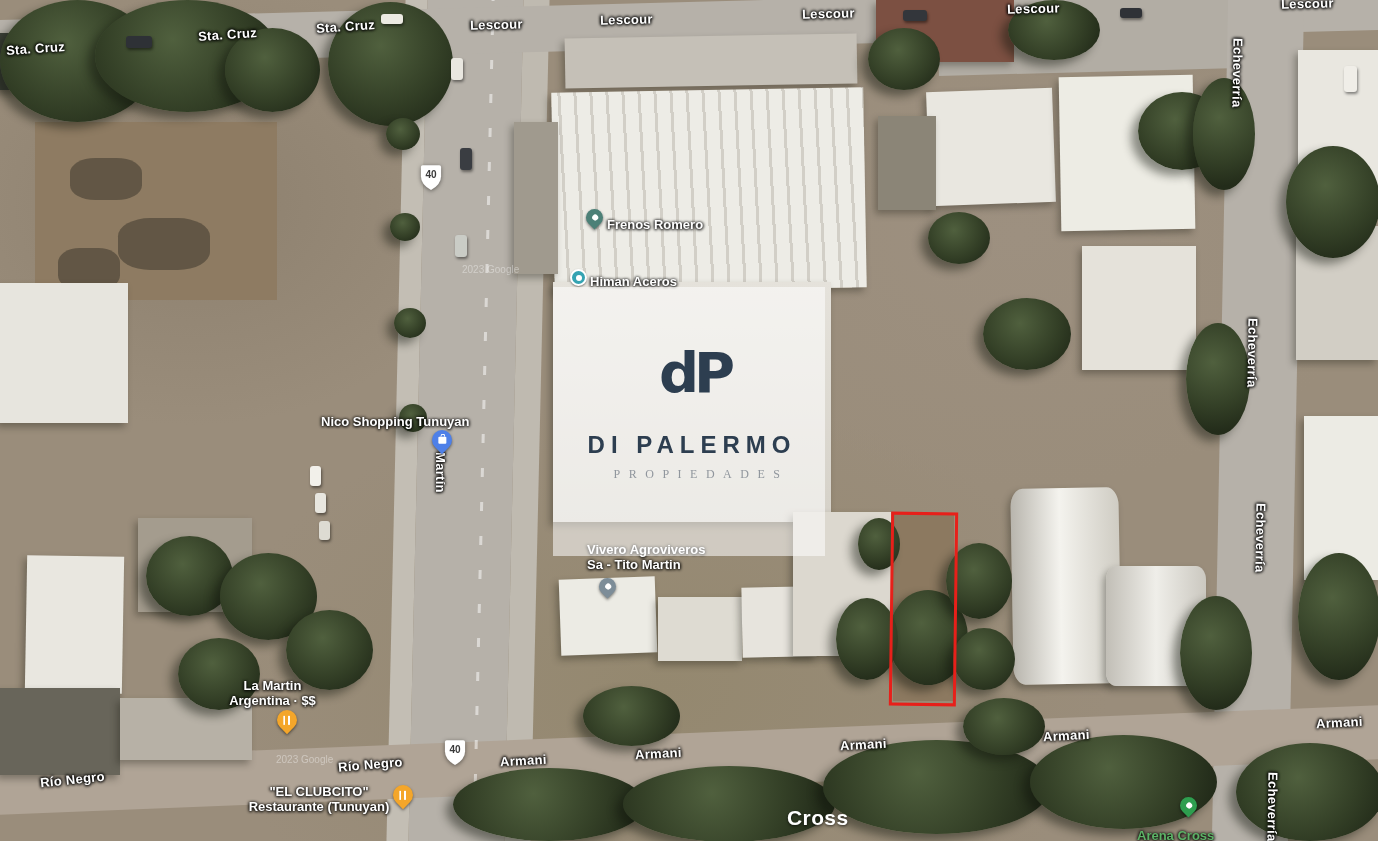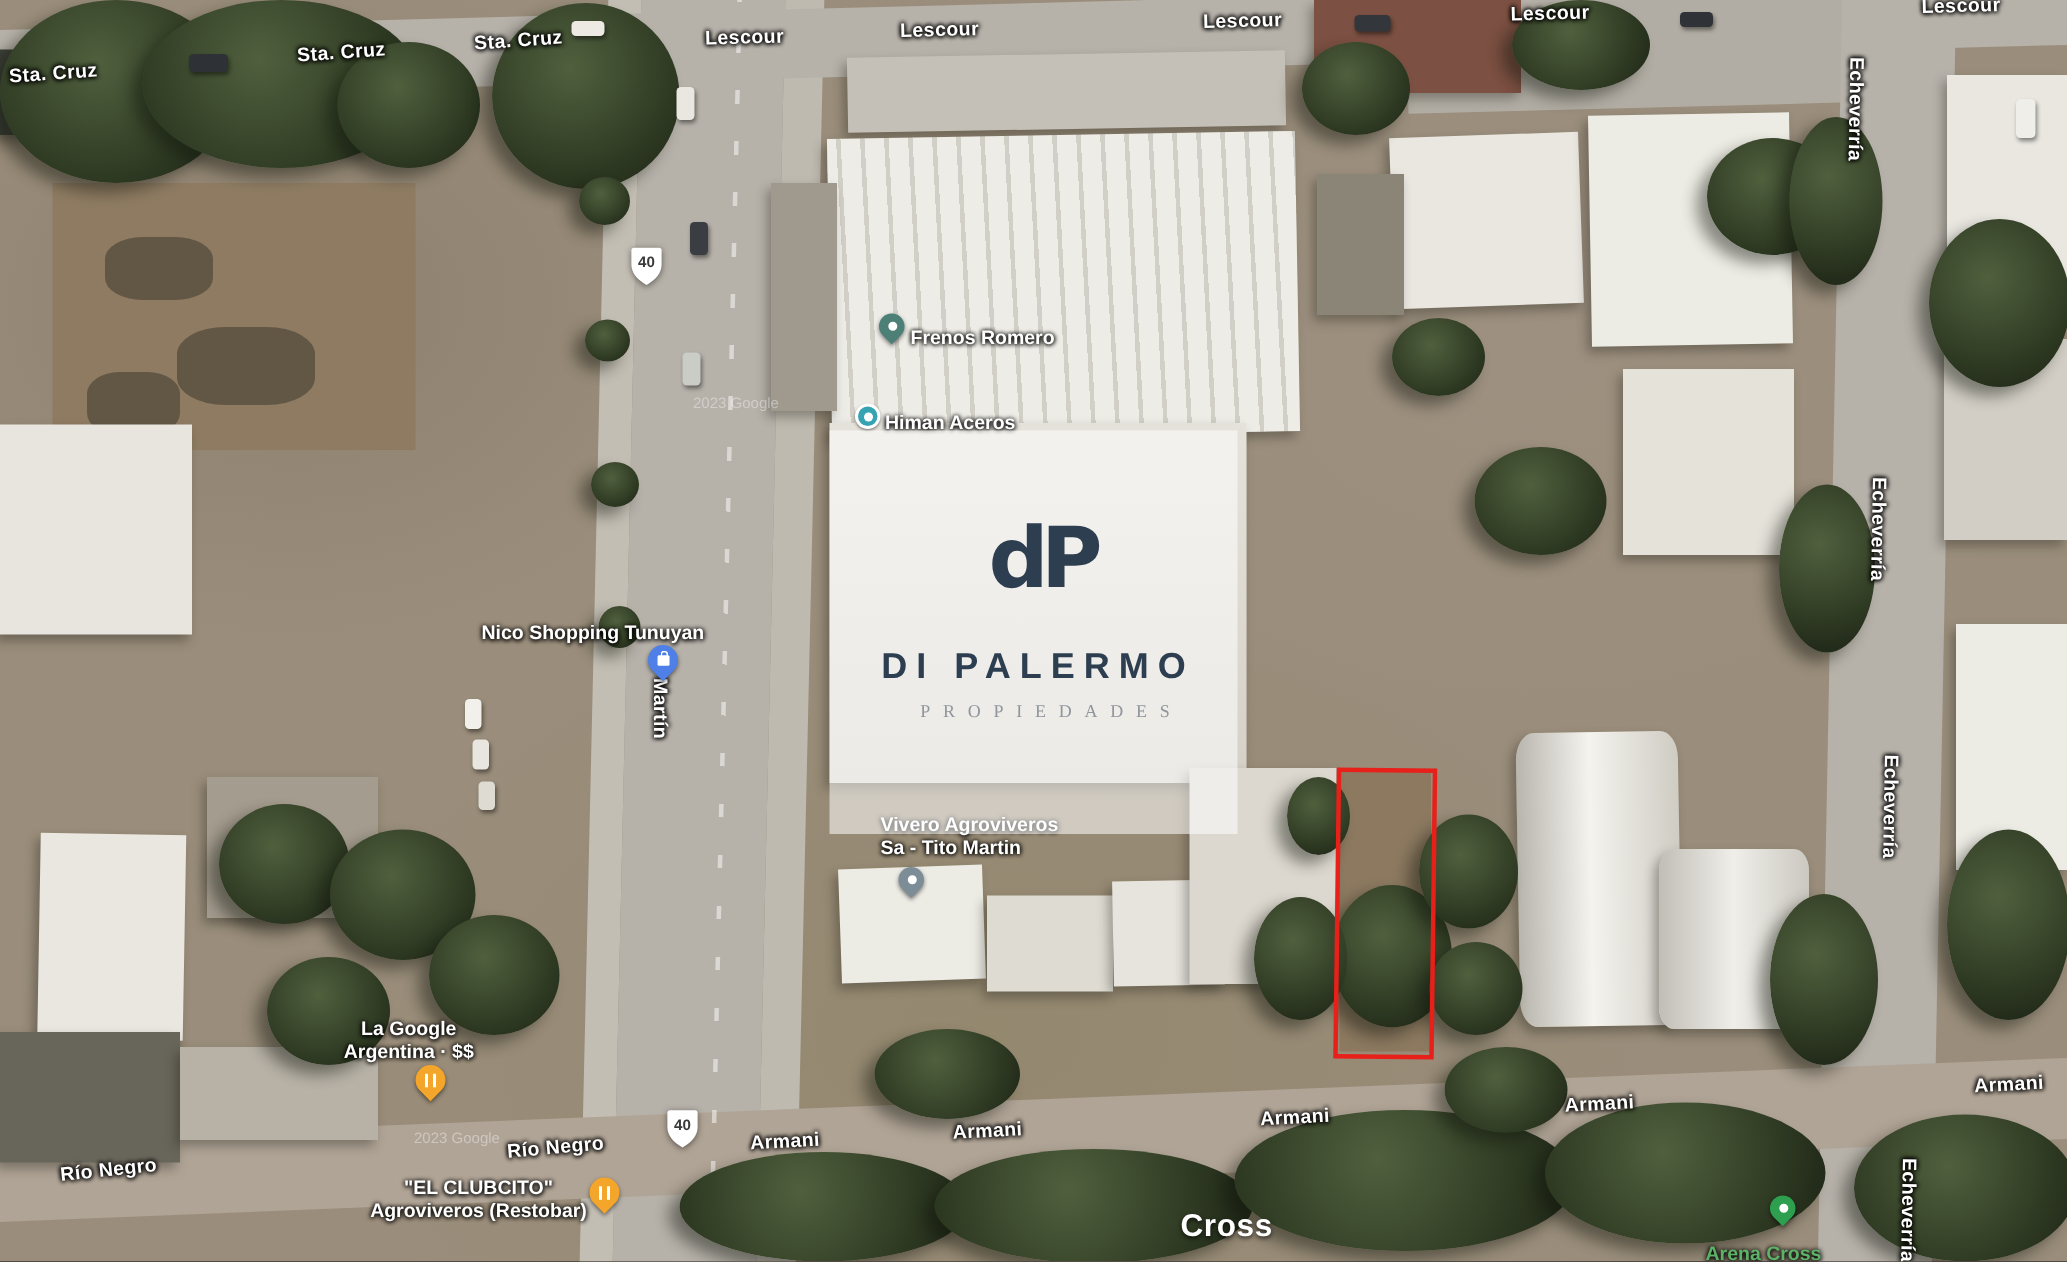--- a/index.html
+++ b/index.html
@@ -204,30 +204,30 @@
 
   <div class="poi-2line" style="left:587px;top:542px;text-align:left;">
     <div class="l1">Vivero Agroviveros</div>
     <div class="l2">Sa - Tito Martin</div>
   </div>
   <div class="pin pin-md" style="left:599px;top:578px;background:var(--pin-slate,#7d8d98);">
       <span class="dot"></span>
     </div>
 
   <div class="poi-2line" style="left:225px;top:678px;width:95px;">
-    <div class="l1">La Google</div>
+    <div class="l1">La Martin</div>
     <div class="l2">Argentina · $$</div>
   </div>
   <div class="pin pin-lg" style="left:277px;top:710px;background:var(--pin-orange,#f4a62a);">
       <span class="glyph glyph-fork"></span>
     </div>
 
   <div class="poi-2line" style="left:246px;top:784px;width:146px;">
     <div class="l1">"EL CLUBCITO"</div>
-    <div class="l2">Agroviveros (Restobar)</div>
+    <div class="l2">Restaurante (Tunuyan)</div>
   </div>
   <div class="pin pin-lg" style="left:393px;top:785px;background:var(--pin-orange,#f4a62a);">
       <span class="glyph glyph-fork"></span>
     </div>
 
   <div class="pin pin-md" style="left:1180px;top:797px;background:var(--pin-green,#2e9e4f);">
       <span class="dot"></span>
     </div>
   <span class="poi-label green" style="left:1137px;top:828px;">Arena Cross</span>
 

